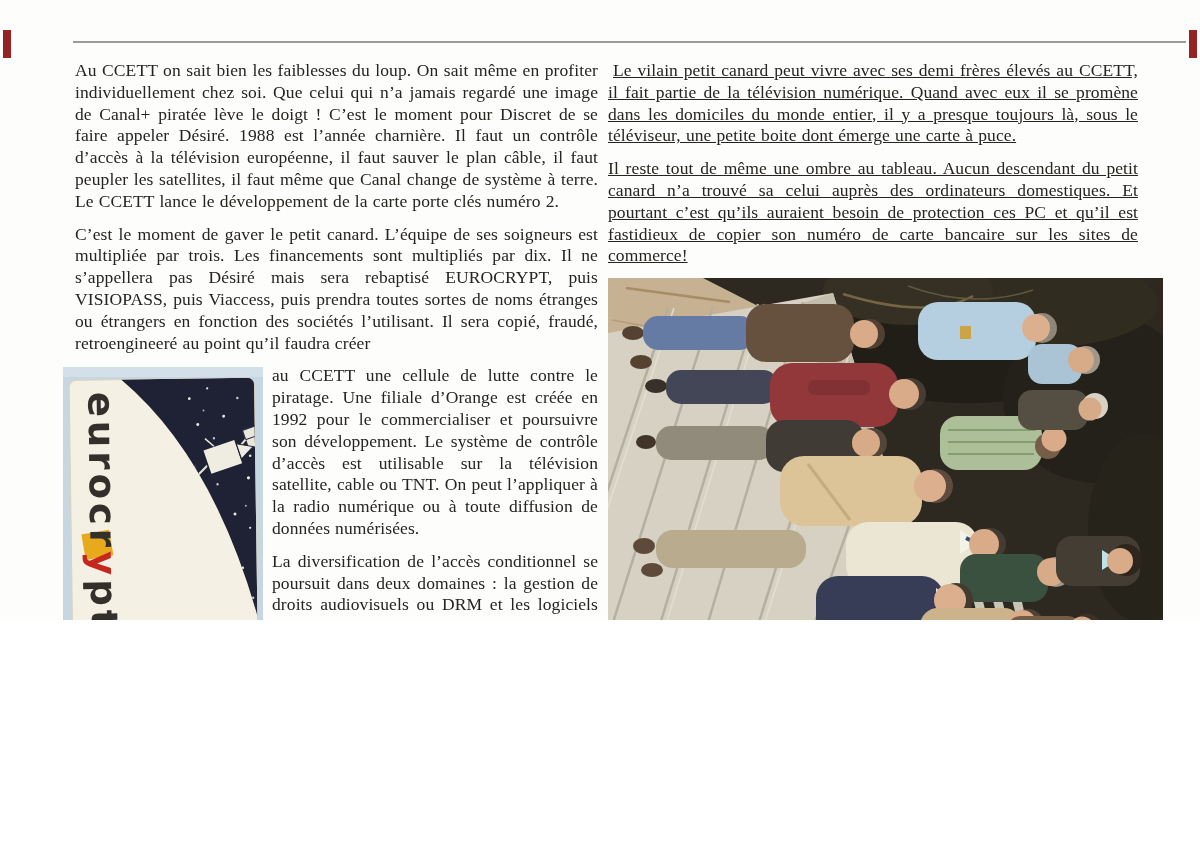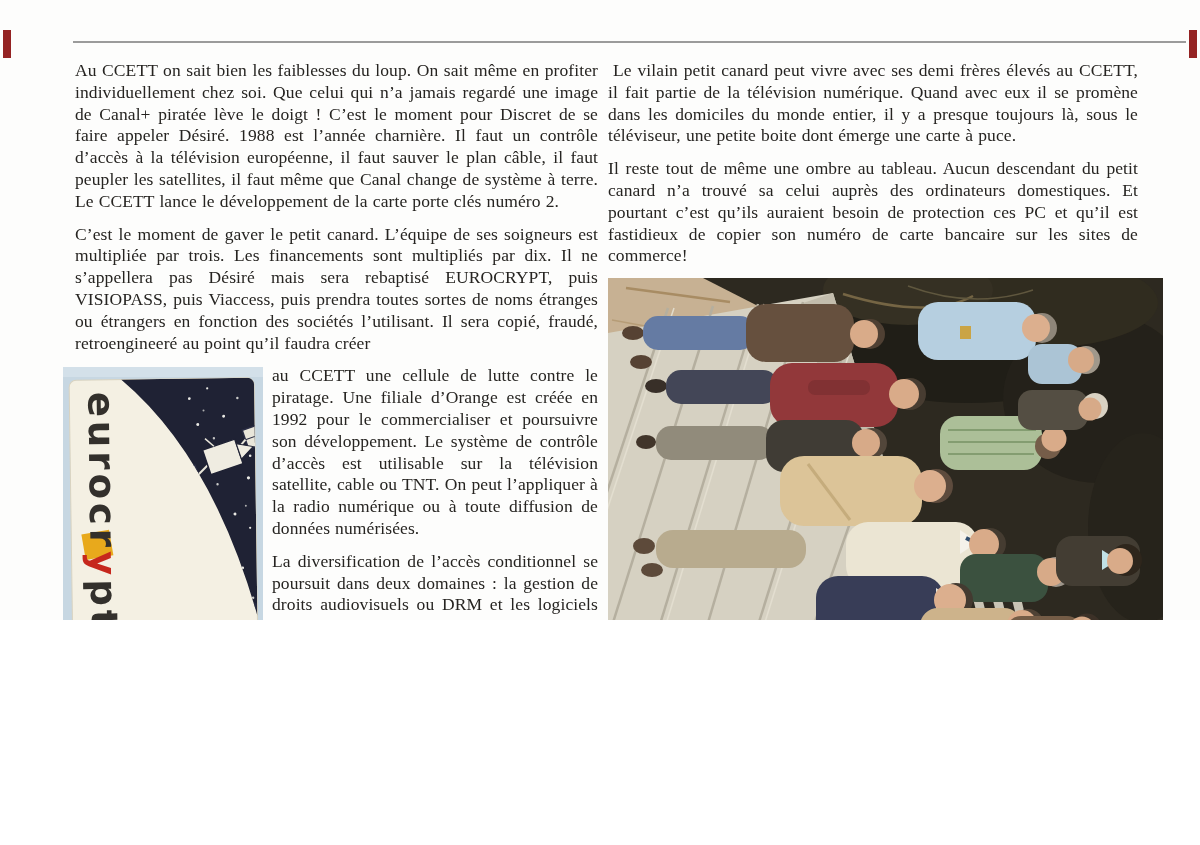--- a/index.html
+++ b/index.html
@@ -11,21 +11,21 @@
   .rule { position:absolute; height:2px; background:#9b9b9b; }
   .rule-top { left:73px; right:14px; top:41px; }
   .edge-mark { position:absolute; width:8px; height:28px; background:#942323; }
   .edge-mark.tl { left:3px;  top:30px; }
   .edge-mark.tr { right:3px; top:30px; }
   .edge-mark.bl { left:3px;  top:804px; }
   .edge-mark.br { right:3px; top:804px; }
 
   .col { position:absolute; top:60px; }
   .col-left  { left:75px;  width:523px; }
-  .col-right { left:608px; width:555px; }
+  .col-right { left:608px; width:555px;text-decoration:underline; }
   .col-right p { width:530px; }
 
   p.body-p {
     margin:0 0 11px 0; font-size:17.5px; line-height:21.8px;
     text-align:justify; word-spacing:0.6px; letter-spacing:0.1px;
     hyphens:none;
   }
   p.indent-first { text-indent:5px; }
 
   .wrap-area { overflow:visible; }

